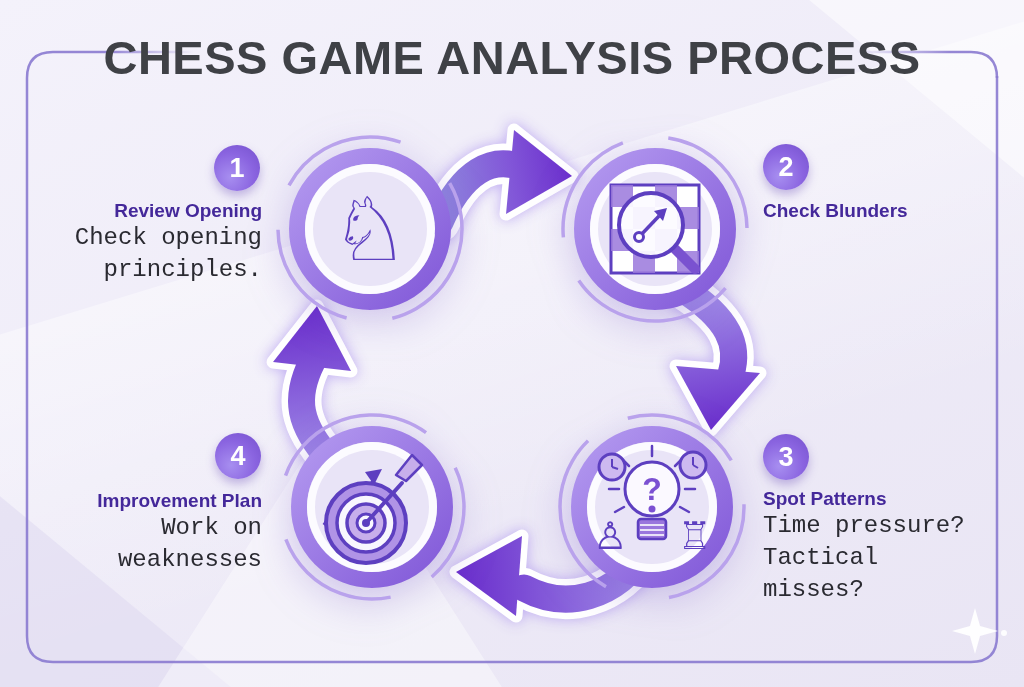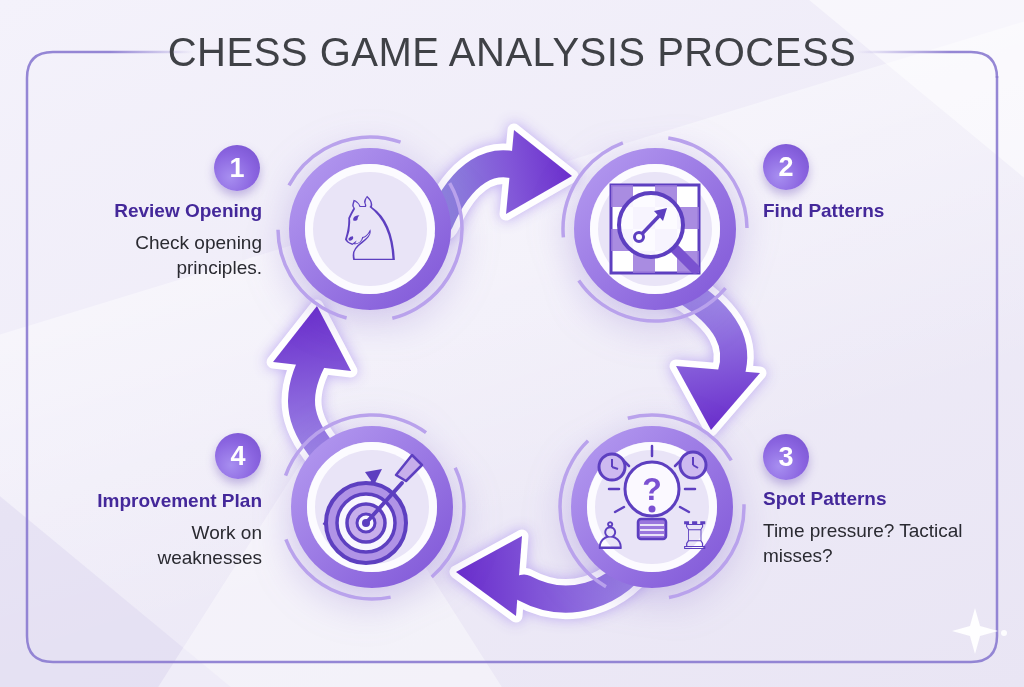--- a/index.html
+++ b/index.html
@@ -14,21 +14,21 @@
            clip-path:polygon(0 100%,0 0,100% 100%);}
   .bg-tri2{top:-120px;right:-160px;width:520px;height:430px;background:rgba(255,255,255,.5);
            clip-path:polygon(0 0,100% 0,100% 100%);}
   .bg-tri3{bottom:-60px;left:120px;width:420px;height:330px;background:rgba(255,255,255,.4);
            clip-path:polygon(0 100%,50% 0,100% 100%);}
 
   .overlay{position:absolute;left:0;top:0;z-index:1;}
   .arrow{filter:drop-shadow(0 0 7px rgba(186,166,240,.95));}
 
   .page-title{position:absolute;left:0;top:30px;width:1024px;text-align:center;z-index:4;
-    font-size:40px;font-weight:400;letter-spacing:.5px;color:#3f4146;}
+    font-size:47px;font-weight:700;letter-spacing:.5px;color:#3f4146;}
 
   .node{position:absolute;width:200px;height:200px;z-index:2;
         filter:drop-shadow(0 10px 18px rgba(118,90,200,.30));}
   .node-1{left:270px;top:129px;}
   .node-2{left:555px;top:129px;}
   .node-3{left:552px;top:407px;}
   .node-4{left:272px;top:407px;}
 
   .badge{position:absolute;width:46px;height:46px;border-radius:50%;z-index:3;
          background:radial-gradient(circle at 35% 70%,#a78ef0 0%,#8a64e0 55%,#7450cc 100%);
@@ -36,21 +36,21 @@
          display:flex;align-items:center;justify-content:center;
          color:#fff;font-size:27px;font-weight:700;}
   .badge-1{left:214px;top:145px;}
   .badge-2{left:763px;top:144px;}
   .badge-3{left:763px;top:434px;}
   .badge-4{left:215px;top:433px;}
 
   .step-text{position:absolute;z-index:3;width:235px;}
   .step-text.align-right{text-align:right;}
   .step-title{font-size:19px;font-weight:700;color:#44289a;line-height:1.17;}
-  .step-desc{font-size:19px;font-weight:400;color:#2a2a31;line-height:1.32;margin-top:8px;}
+  .step-desc{font-size:24px;font-weight:400;color:#2a2a31;line-height:1.32;font-family:Liberation Mono, monospace;}
   .text-1{left:30px;top:200px;width:232px;}
   .text-1 .step-desc{max-width:200px;margin-left:auto;}
   .text-2{left:763px;top:200px;}
   .text-2 .step-desc{max-width:215px;}
   .text-3{left:763px;top:488px;}
   .text-3 .step-desc{max-width:220px;}
   .text-4{left:30px;top:490px;width:232px;}
   .text-4 .step-desc{max-width:160px;margin-left:auto;}
 
   .sparkle{position:absolute;left:952px;top:608px;width:46px;height:46px;z-index:5;
@@ -239,21 +239,21 @@
     </div>
   <div class="badge badge-4">
       <span>4</span>
     </div>
 
   <div class="step-text text-1 align-right">
     <div class="step-title">Review Opening</div>
     <div class="step-desc">Check opening principles.</div>
   </div>
   <div class="step-text text-2">
-    <div class="step-title">Find Patterns</div>
+    <div class="step-title">Check Blunders</div>
   </div>
   <div class="step-text text-4 align-right">
     <div class="step-title">Improvement Plan</div>
     <div class="step-desc">Work on weaknesses</div>
   </div>
   <div class="step-text text-3">
     <div class="step-title">Spot Patterns</div>
     <div class="step-desc">Time pressure? Tactical misses?</div>
   </div>
 

